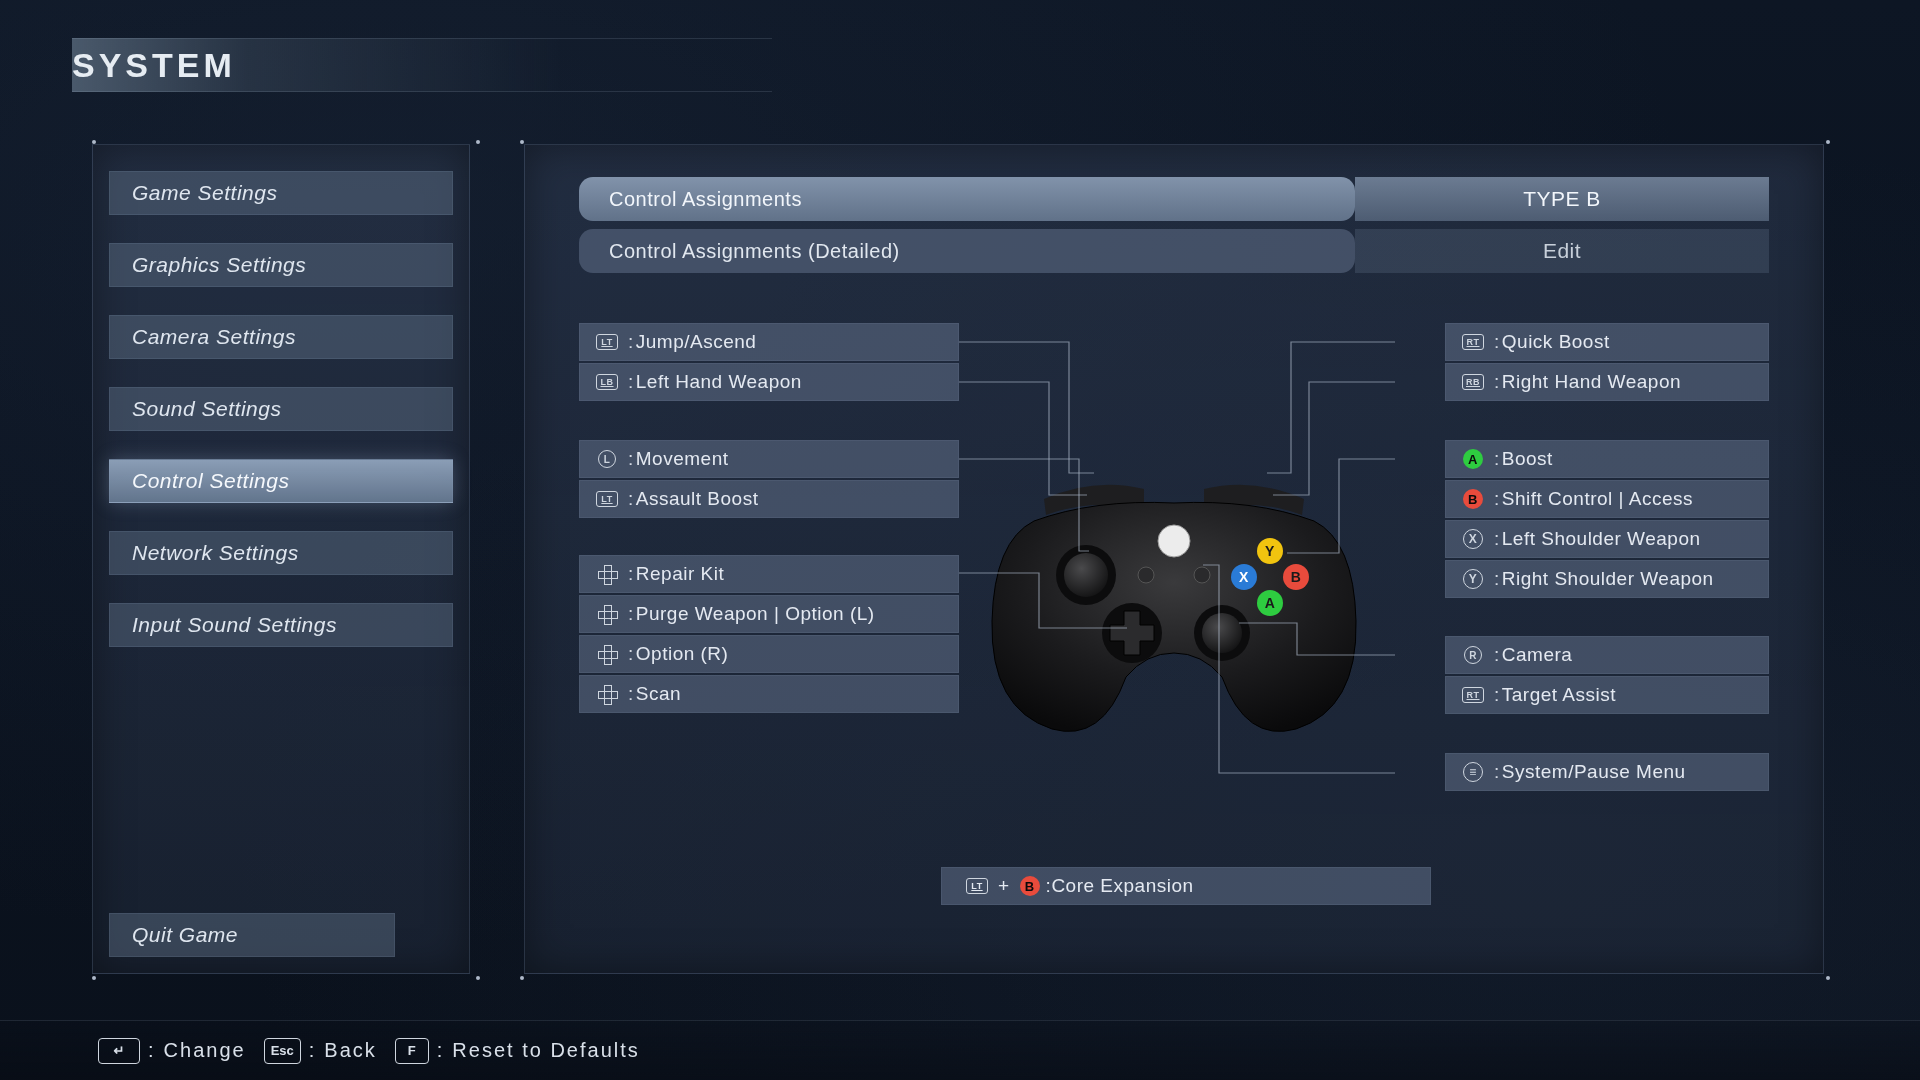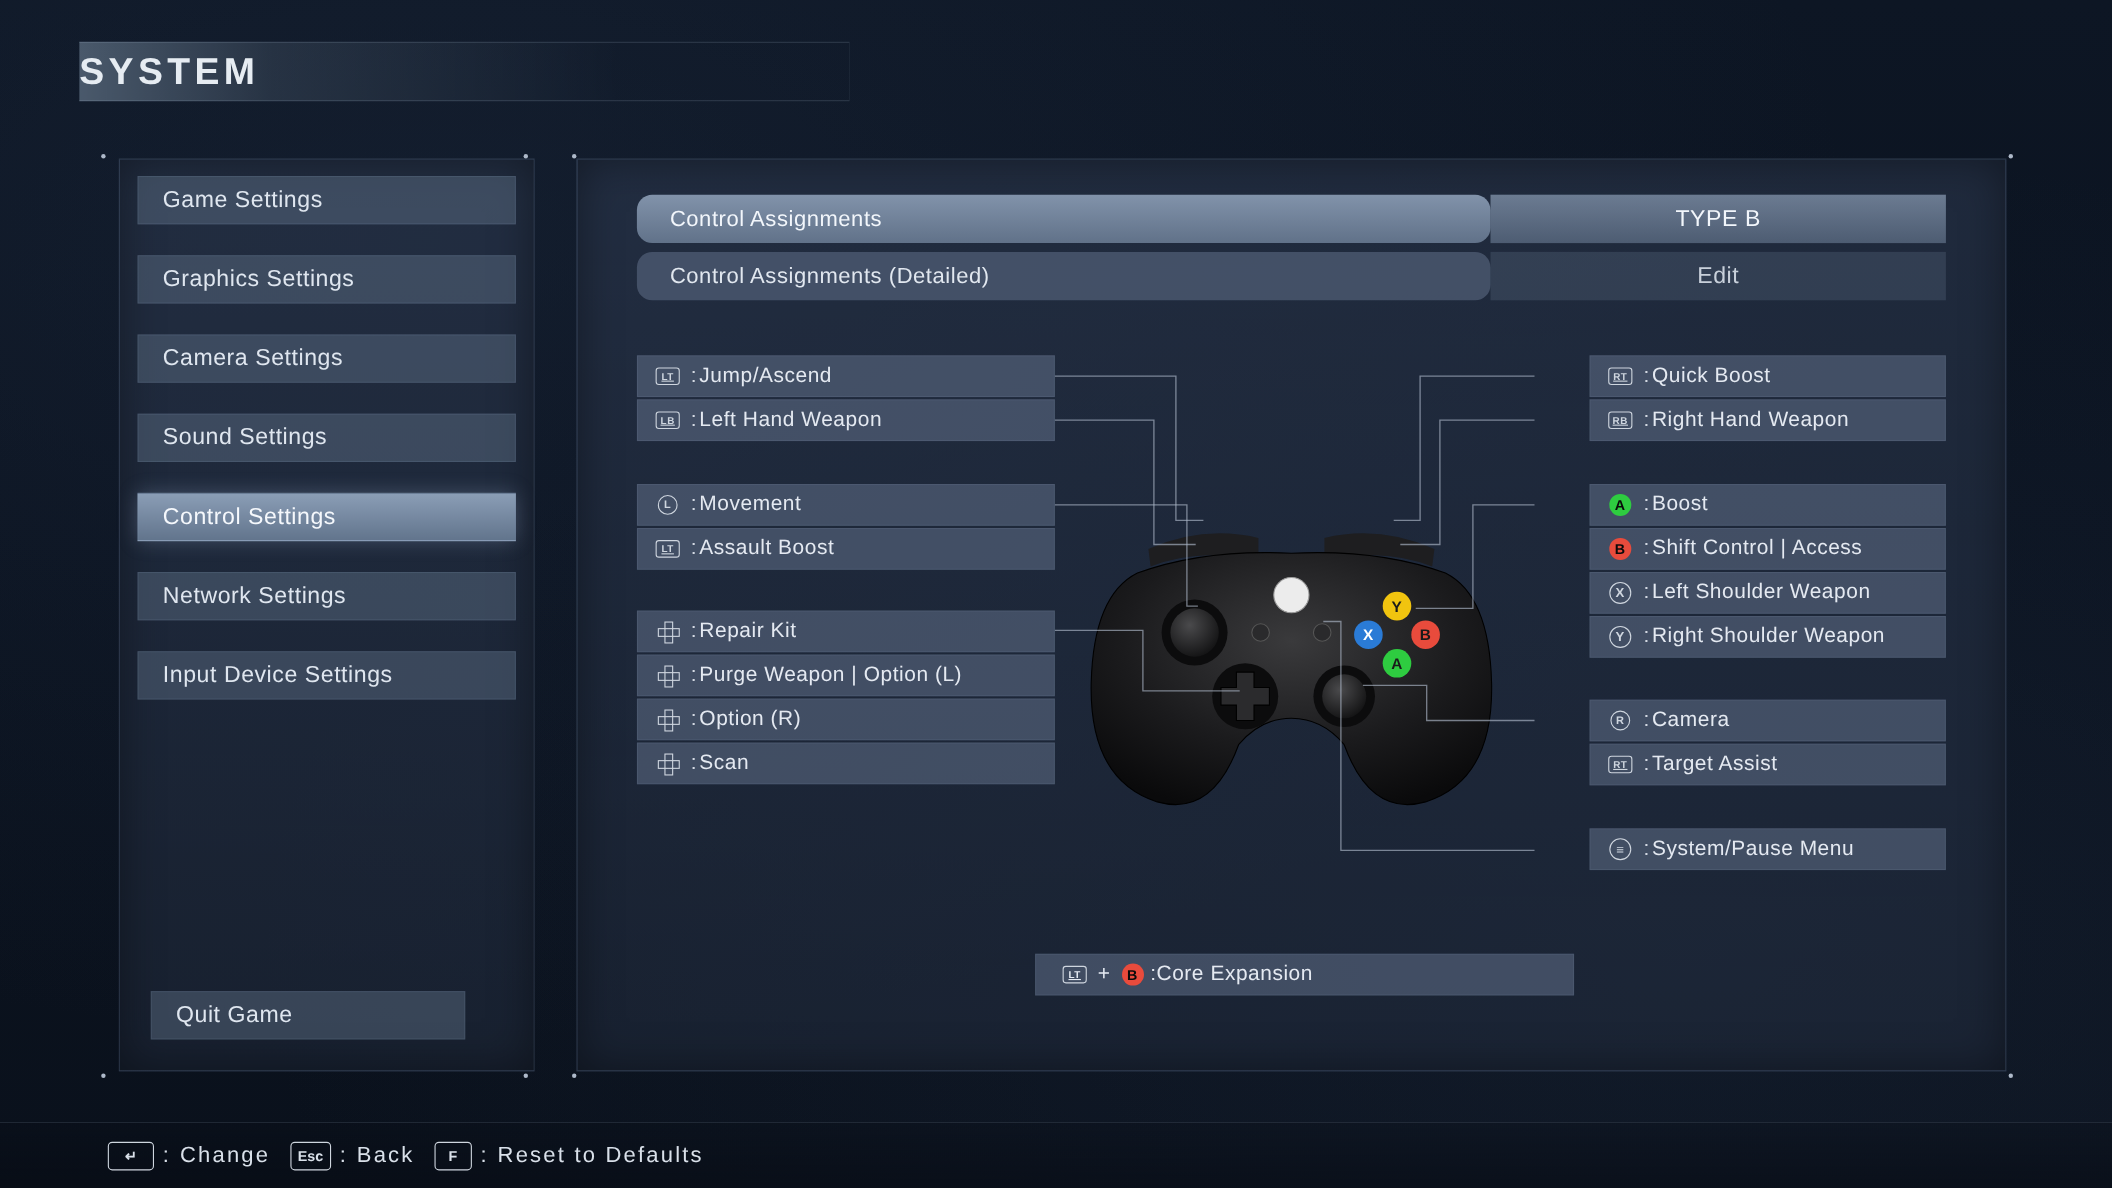--- a/index.html
+++ b/index.html
@@ -23,39 +23,39 @@
   }
   .title-bar h1{font-size:34px;font-weight:600;color:#e6ecf2;letter-spacing:4px;}
 
   
   .panel{
     position:absolute;
     background:linear-gradient(180deg,rgba(44,56,78,.60),rgba(34,44,62,.55));
     border:1px solid rgba(140,160,190,.15);
     box-shadow:0 0 40px rgba(0,0,0,.4) inset;
   }
-  .panel-left{left:108px;top:144px;width:378px;height:830px;padding:15px 16px;}
+  .panel-left{left:92px;top:144px;width:378px;height:830px;padding:26px 16px;font-style:italic;}
   .panel-main{left:524px;top:144px;width:1300px;height:830px;padding:32px 54px 20px 54px;}
 
   
   .dots{position:absolute;pointer-events:none;}
   .dots span{position:absolute;width:4px;height:4px;background:#aeb9c9;border-radius:50%;}
 
   
   .menu-item, .quit-item{
     height:44px;display:flex;align-items:center;padding-left:22px;
     background:rgba(96,112,136,.45);
     color:#dfe6ef;font-size:21px;margin-bottom:28px;
     border:1px solid rgba(160,180,210,.12);
   }
   .menu-item.selected{
     background:linear-gradient(180deg,rgba(150,170,195,.9),rgba(110,130,155,.85));
     color:#f5f8fc;box-shadow:0 0 18px rgba(180,200,230,.25);
   }
-  .quit-item{position:absolute;left:16px;bottom:16px;width:286px;margin:12px;}
+  .quit-item{position:absolute;left:16px;bottom:16px;width:286px;margin:0;}
 
   
   .row{display:flex;height:44px;margin-bottom:8px;}
   .row .label{
     flex:0 0 776px;display:flex;align-items:center;padding-left:30px;
     background:rgba(96,112,136,.55);font-size:20px;color:#e1e7ef;border-radius:14px;
   }
   .row .value{
     flex:1;display:flex;align-items:center;justify-content:center;
     background:rgba(96,112,136,.3);font-size:21px;color:#c8d0da;
@@ -139,21 +139,21 @@
       <div class="menu-item">
         <span>Sound Settings</span>
       </div>
       <div class="menu-item selected">
         <span>Control Settings</span>
       </div>
       <div class="menu-item">
         <span>Network Settings</span>
       </div>
       <div class="menu-item">
-        <span>Input Device Settings</span>
+        <span>Input Sound Settings</span>
       </div>
     </div>
   <div class="quit-item">
     <span>Quit Game</span>
   </div>
 </div>
 
 <div class="panel panel-main">
 
   <div id="top-rows">

